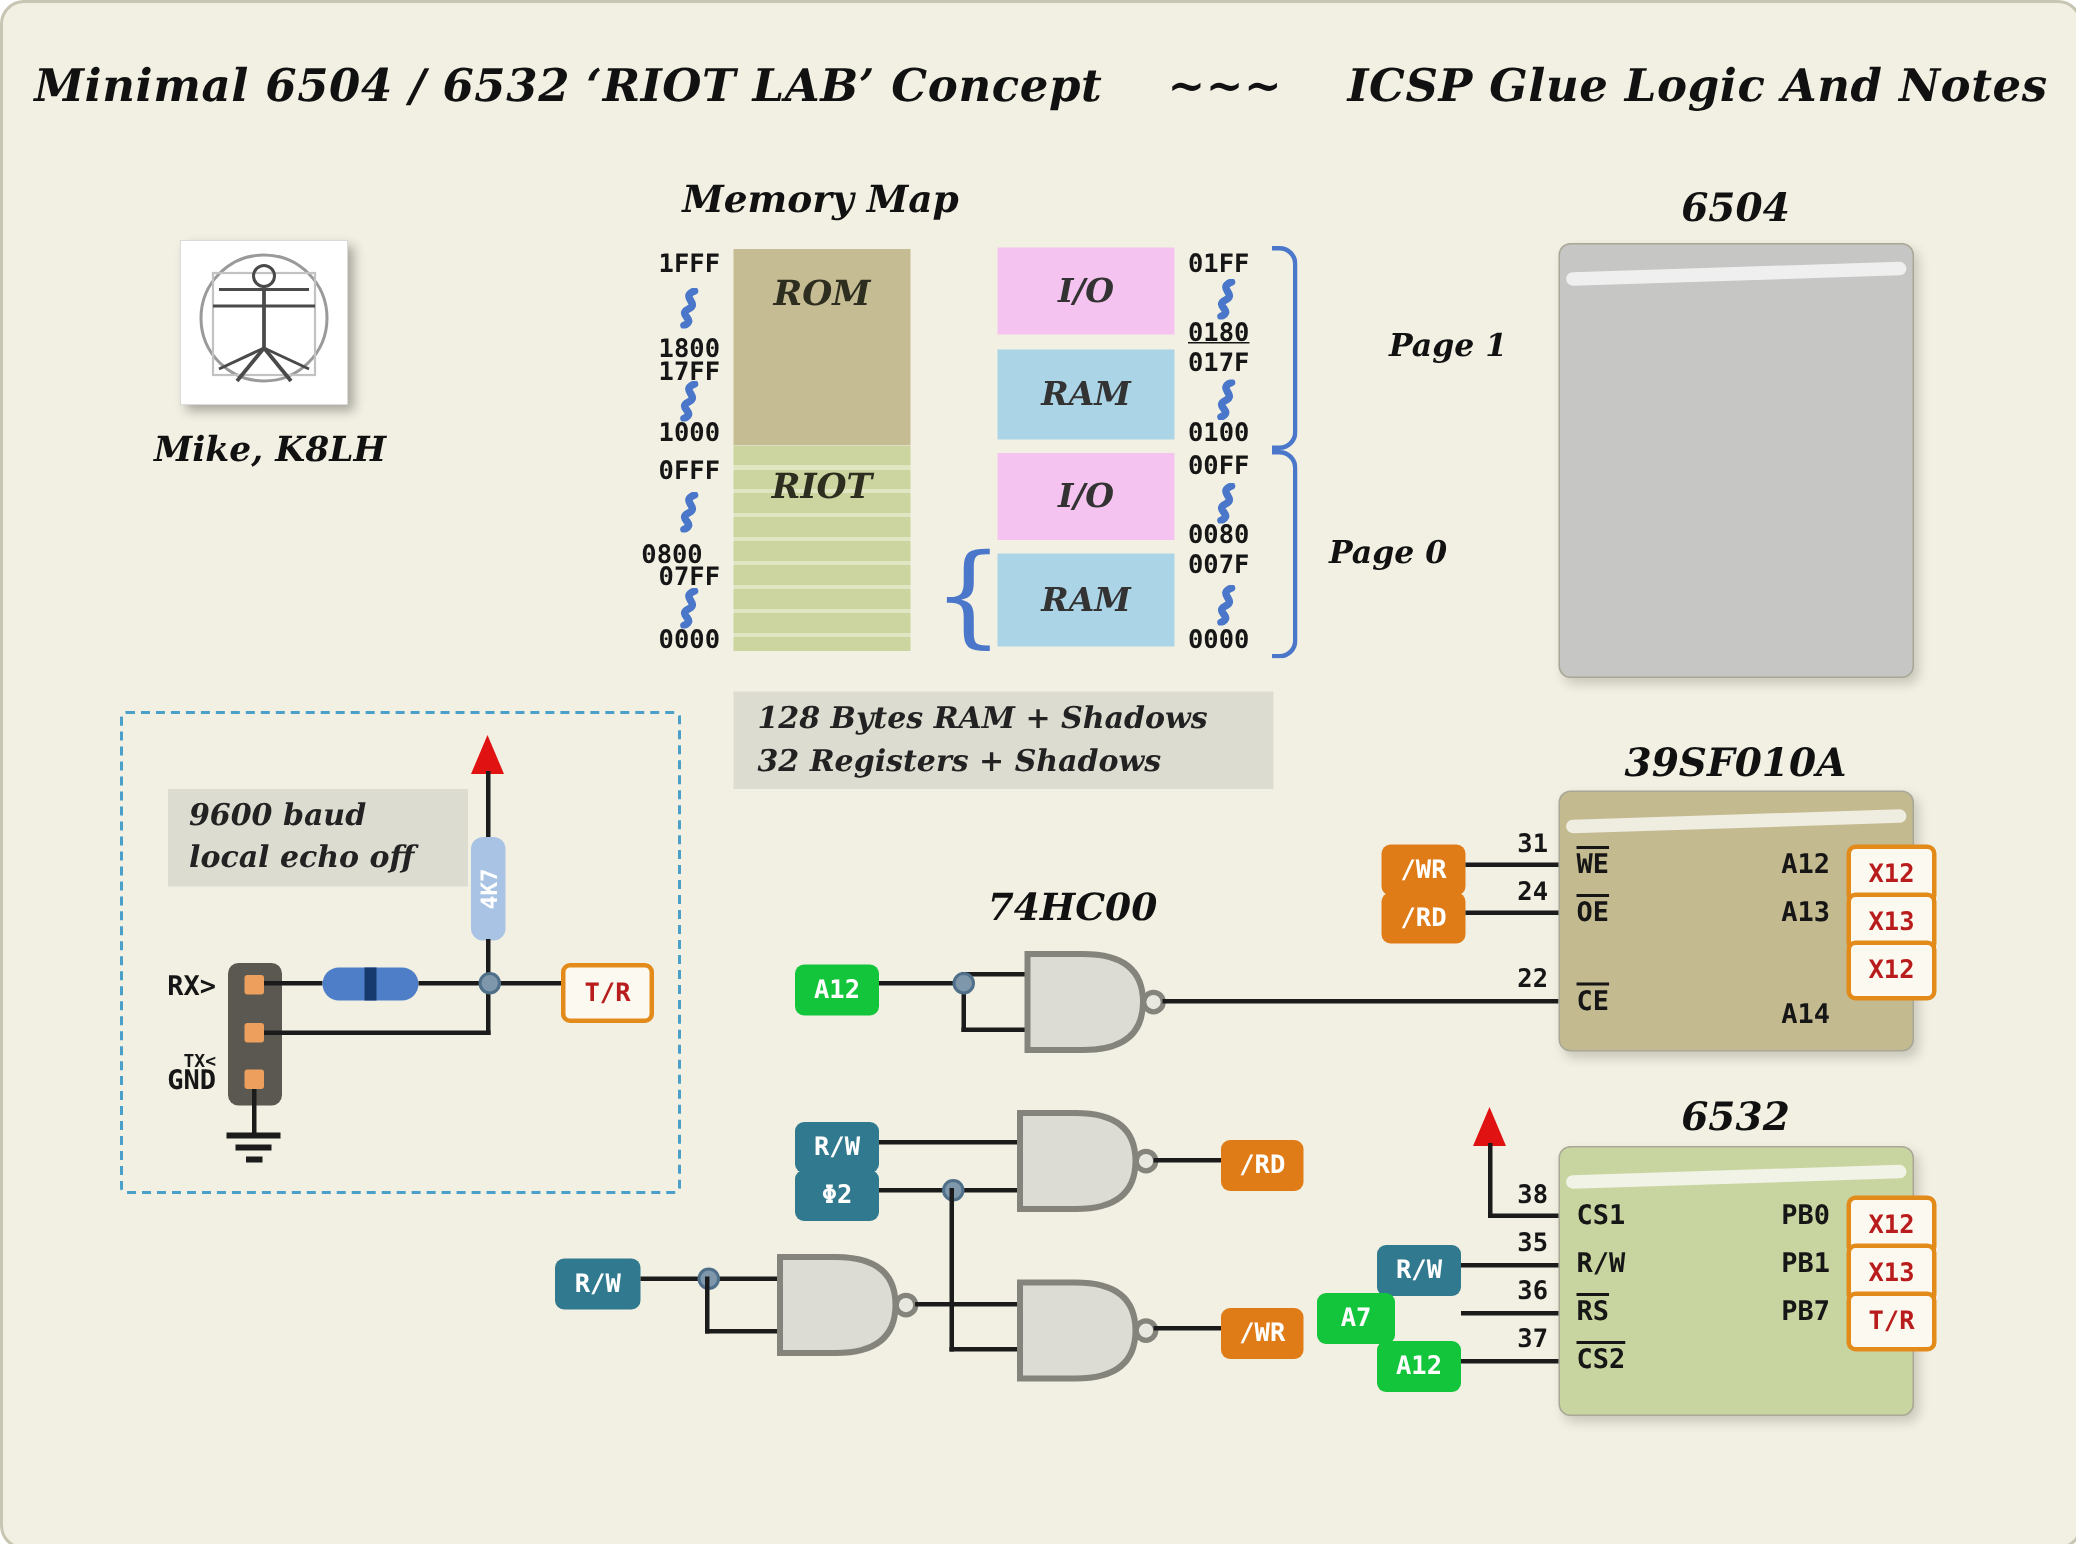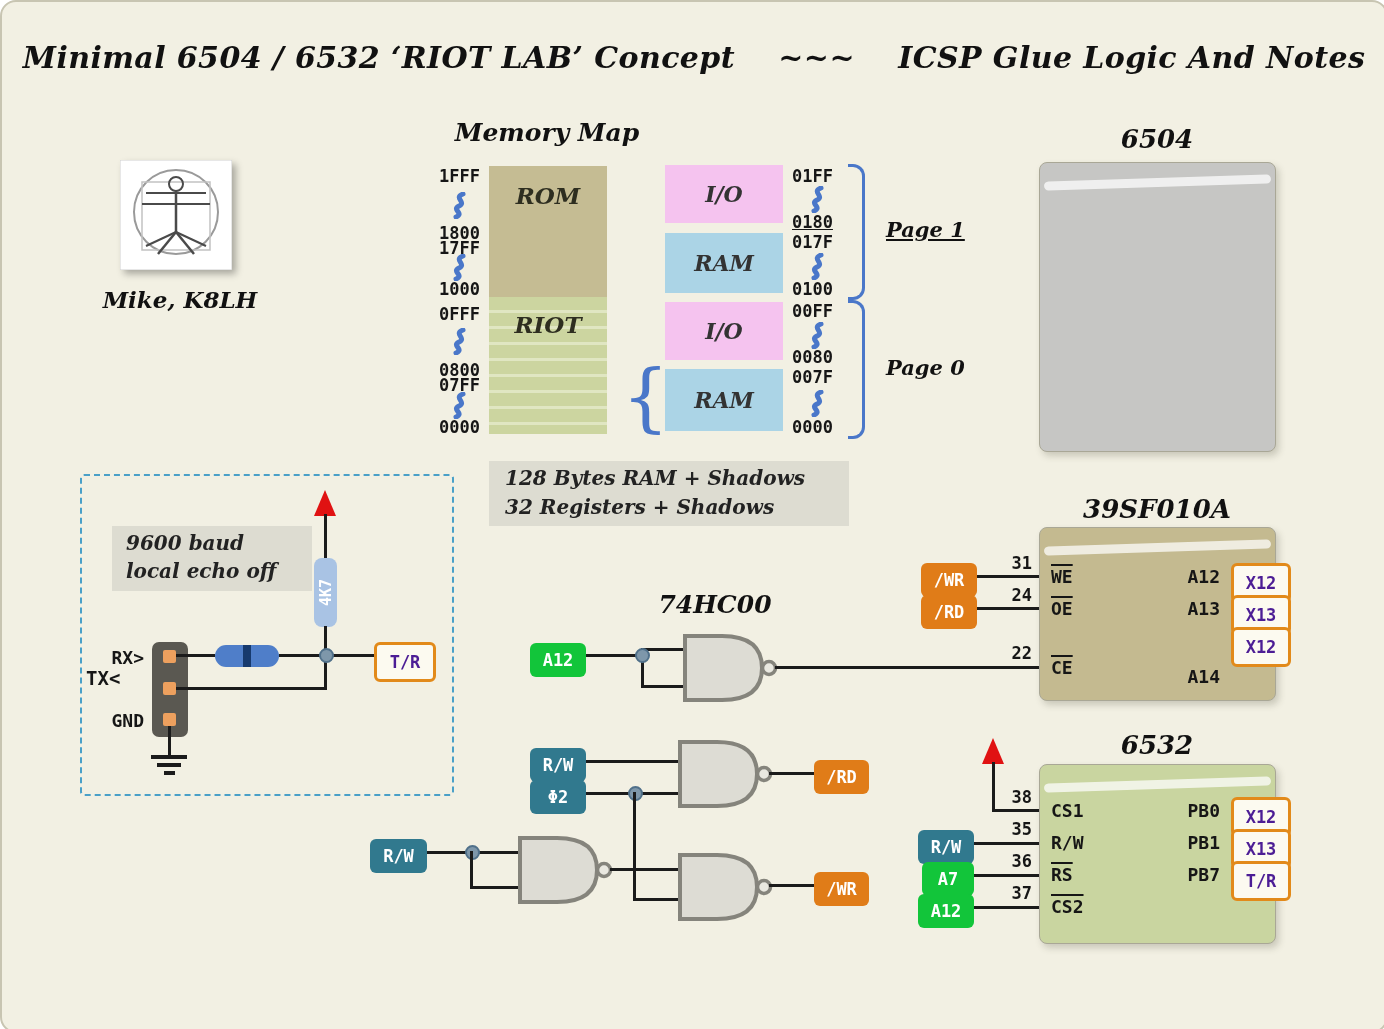--- a/index.html
+++ b/index.html
@@ -7,21 +7,21 @@
   .abs{position:absolute;}
   .serif{font-family:"DejaVu Serif","Liberation Serif",serif;font-style:italic;font-weight:bold;color:#111;}
   .mono{font-family:"DejaVu Sans Mono","Liberation Mono",monospace;font-weight:bold;color:#161616;}
   .wire{position:absolute;background:#1b1b1b;}
   .dot{position:absolute;width:11px;height:11px;border-radius:50%;background:#7e97aa;border:2px solid #50708a;}
   .badge{position:absolute;display:flex;align-items:center;justify-content:center;height:34px;border-radius:6px;
          font-family:"DejaVu Sans Mono","Liberation Mono",monospace;font-weight:bold;font-size:17px;}
   .b-orange{background:#e07c18;color:#fff;}
   .b-teal{background:#31798e;color:#fff;}
   .b-green{background:#12c53a;color:#fff;}
-  .b-out{background:#fcfaf0;border:3px solid #e28a1a;color:#4c1d95;}
+  .b-out{background:#fcfaf0;border:3px solid #e28a1a;color:#b91c1c;}
   .chip{position:absolute;border-radius:8px;border:1px solid #a9a796;box-shadow:3px 4px 7px rgba(60,60,40,.22);}
   .gloss{position:absolute;left:4px;right:4px;top:15px;height:9px;background:rgba(255,255,255,.72);transform:rotate(-1.8deg);border-radius:5px;}
   .chiptitle{position:absolute;text-align:center;font-size:26px;}
   .addr{position:absolute;font-size:17px;}
   .pnum{position:absolute;font-size:17px;width:34px;text-align:right;}
   .pname{position:absolute;font-size:18px;}
   .ovl{text-decoration:overline;text-decoration-thickness:2px;}
   .mlabel{text-align:center;font-size:23px;color:#2e2e20;}
   .notebox{position:absolute;background:#dddcd1;color:#222;}
   .bracket{position:absolute;width:14px;border:3px solid #4a77c9;border-left:none;border-radius:0 12px 12px 0;}
@@ -59,21 +59,21 @@
   </div>
   <div class="abs" style="left:487px;top:295px;width:118px;height:137px;background:repeating-linear-gradient(180deg,#ccd5a0 0px,#ccd5a0 13px,#e0e6c2 13px,#e0e6c2 16px);">
     <div class="serif mlabel" style="padding-top:14px;">RIOT</div>
   </div>
 
   <div class="abs mono addr" style="left:414px;top:164px;width:64px;text-align:right;">1FFF</div>
   <div class="abs mono addr" style="left:414px;top:221px;width:64px;text-align:right;">1800</div>
   <div class="abs mono addr" style="left:414px;top:236px;width:64px;text-align:right;">17FF</div>
   <div class="abs mono addr" style="left:414px;top:277px;width:64px;text-align:right;">1000</div>
   <div class="abs mono addr" style="left:414px;top:302px;width:64px;text-align:right;">0FFF</div>
-  <div class="abs mono addr" style="left:414px;top:358px;width:64px;text-align:right;">0800</div>
+  <div class="abs mono addr" style="left:414px;top:358px;width:64px;text-align:center;">0800</div>
   <div class="abs mono addr" style="left:414px;top:373px;width:64px;text-align:right;">07FF</div>
   <div class="abs mono addr" style="left:414px;top:415px;width:64px;text-align:right;">0000</div>
 
   <svg class="abs" style="left:448px;top:190px" width="20" height="27" viewBox="0 0 20 27">
       <path d="M13,2 C3,6 17,10 9,14 C1,18 15,21 6,25" fill="none" stroke="#4a77c9" stroke-width="5" stroke-linecap="round"></path>
     </svg>
   <svg class="abs" style="left:448px;top:252px" width="20" height="27" viewBox="0 0 20 27">
       <path d="M13,2 C3,6 17,10 9,14 C1,18 15,21 6,25" fill="none" stroke="#4a77c9" stroke-width="5" stroke-linecap="round"></path>
     </svg>
   <svg class="abs" style="left:448px;top:326px" width="20" height="27" viewBox="0 0 20 27">
@@ -115,21 +115,21 @@
     </svg>
   <svg class="abs" style="left:806px;top:320px" width="20" height="27" viewBox="0 0 20 27">
       <path d="M13,2 C3,6 17,10 9,14 C1,18 15,21 6,25" fill="none" stroke="#4a77c9" stroke-width="5" stroke-linecap="round"></path>
     </svg>
   <svg class="abs" style="left:806px;top:388px" width="20" height="27" viewBox="0 0 20 27">
       <path d="M13,2 C3,6 17,10 9,14 C1,18 15,21 6,25" fill="none" stroke="#4a77c9" stroke-width="5" stroke-linecap="round"></path>
     </svg>
 
   <div class="bracket" style="left:846px;top:162px;height:130px;"></div>
   <div class="bracket" style="left:846px;top:298px;height:133px;"></div>
-  <div class="abs serif" style="left:884px;top:215px;font-size:21px;text-decoration:underline;">Page 1</div>
+  <div class="abs serif" style="left:924px;top:215px;font-size:21px;">Page 1</div>
   <div class="abs serif" style="left:884px;top:353px;font-size:21px;">Page 0</div>
 
   <div class="notebox serif" style="left:487px;top:459px;width:344px;height:62px;font-size:20px;line-height:29px;padding:3px 0 0 16px;">
     <div>128 Bytes RAM + Shadows</div>
     <div>32 Registers + Shadows</div>
   </div>
 
   <div class="abs" style="left:78px;top:472px;width:370px;height:318px;border:2.5px dashed #4aa0c8;border-radius:4px;"></div>
 
   <div class="notebox serif" style="left:110px;top:524px;width:186px;height:62px;font-size:20px;line-height:28px;padding:3px 0 0 14px;">
@@ -142,21 +142,21 @@
   <div class="abs" style="left:312px;top:556px;width:23px;height:69px;background:#a9c3e4;border-radius:8px;display:flex;align-items:center;justify-content:center;">
     <span class="mono" style="writing-mode:vertical-rl;transform:rotate(180deg);color:#fff;font-size:15px;">4K7</span>
   </div>
   <div class="wire" style="left:322px;top:624px;width:3px;height:64px;"></div>
 
   <div class="abs" style="left:150px;top:640px;width:36px;height:95px;background:#5a5851;border-radius:7px;"></div>
   <div class="abs" style="left:161px;top:648px;width:13px;height:13px;background:#eda express;background:#eda05e;border-radius:2px;"></div>
   <div class="abs" style="left:161px;top:680px;width:13px;height:13px;background:#eda05e;border-radius:2px;"></div>
   <div class="abs" style="left:161px;top:711px;width:13px;height:13px;background:#eda05e;border-radius:2px;"></div>
   <div class="abs mono" style="left:84px;top:645px;width:58px;text-align:right;font-size:18px;">RX&gt;</div>
-  <div class="abs mono" style="left:84px;top:665px;width:58px;font-size:19px;">TX&lt;</div>
+  <div class="abs mono" style="left:84px;top:698px;width:58px;text-align:right;font-size:12px;">TX&lt;</div>
   <div class="abs mono" style="left:84px;top:708px;width:58px;text-align:right;font-size:18px;">GND</div>
 
   <div class="wire" style="left:174px;top:652px;width:39px;height:3px;"></div>
   <div class="abs" style="left:213px;top:643px;width:64px;height:22px;background:#4f7ec9;border-radius:11px;">
     <div style="position:absolute;left:28px;top:0;width:8px;height:22px;background:#173a6e;"></div>
   </div>
   <div class="wire" style="left:277px;top:652px;width:95px;height:3px;"></div>
   <div class="dot" style="left:317px;top:646px;"></div>
 
   <div class="wire" style="left:174px;top:685px;width:151px;height:3px;"></div>
@@ -247,21 +247,21 @@
   <div class="abs serif chiptitle" style="left:1080px;top:728px;width:150px;">6532</div>
   <div class="chip" style="left:1037px;top:762px;width:235px;height:178px;background:#c9d5a0;">
     <div class="gloss"></div>
   </div>
 
   <div class="arrow-up" style="left:980px;top:736px;"></div>
   <div class="wire" style="left:990px;top:760px;width:3px;height:49px;"></div>
   <div class="wire" style="left:990px;top:807px;width:47px;height:3px;"></div>
 
   <div class="badge b-teal" style="left:916px;top:828px;width:56px;">R/W</div>
-  <div class="badge b-green" style="left:920px;top:860px;width:52px;">A7</div>
+  <div class="badge b-green" style="left:876px;top:860px;width:52px;">A7</div>
   <div class="badge b-green" style="left:916px;top:892px;width:56px;">A12</div>
   <div class="wire" style="left:972px;top:840px;width:65px;height:3px;"></div>
   <div class="wire" style="left:972px;top:872px;width:65px;height:3px;"></div>
   <div class="wire" style="left:972px;top:904px;width:65px;height:3px;"></div>
 
   <div class="abs mono pnum" style="left:996px;top:785px;">38</div>
   <div class="abs mono pnum" style="left:996px;top:817px;">35</div>
   <div class="abs mono pnum" style="left:996px;top:849px;">36</div>
   <div class="abs mono pnum" style="left:996px;top:881px;">37</div>
 

